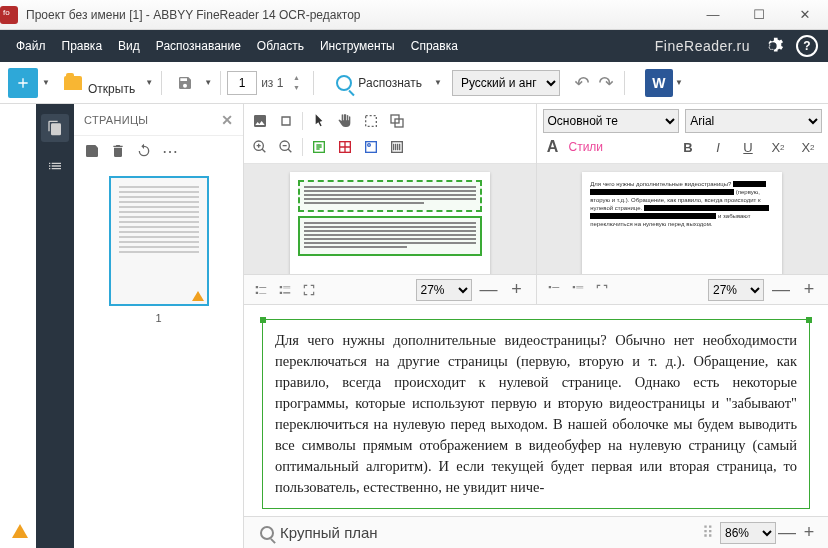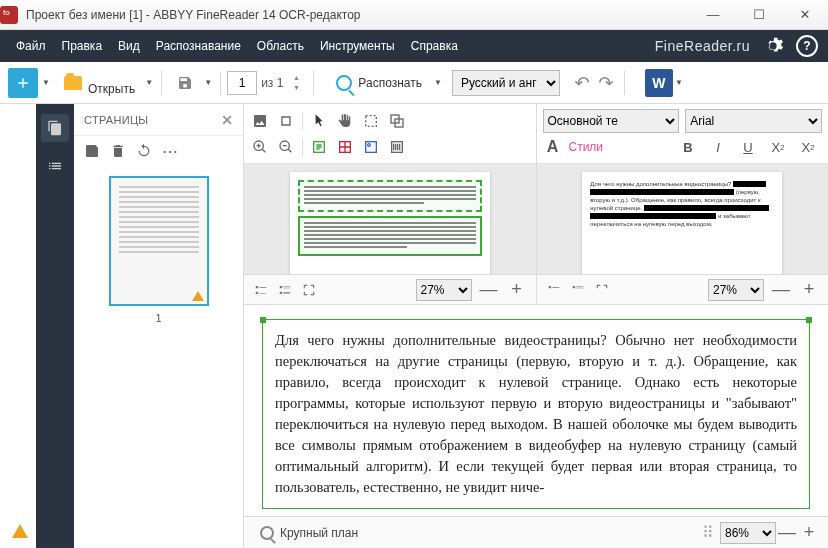--- a/index.html
+++ b/index.html
@@ -94,21 +94,21 @@
 .tv-box { border: 1px solid #3aaa35; padding: 10px 12px; position: relative; }
 .tv-box::before, .tv-box::after { content: ""; position: absolute; width: 6px; height: 6px; background: #3aaa35; }
 .tv-box::before { top: -3px; left: -3px; }
 .tv-box::after { top: -3px; right: -3px; }
 .tv-text { font-family: Georgia, serif; font-size: 14.5px; line-height: 21px; color: #222; text-align: justify; }
 
 .footer { height: 32px; border-top: 1px solid #dcdcdc; display: flex; align-items: center; padding: 0 8px; background: #fafafa; }
 .footer .big-btn { display: flex; align-items: center; height: 24px; padding: 0 8px; }
 .footer .big-btn .mag2 { width: 14px; height: 14px; border: 2px solid #888; border-radius: 50%; position: relative; margin-right: 6px; }
 .footer .big-btn .mag2::after { content: ""; position: absolute; bottom: -4px; right: -4px; width: 6px; height: 2px; background: #888; transform: rotate(45deg); }
-.footer .big-btn span { font-size: 12px; color: #444; }
+.footer .big-btn span { font-size: 15px; color: #444; }
 .footer .fsp { flex: 1; }
 .footer .pm { width: 22px; height: 22px; display: flex; align-items: center; justify-content: center; font-size: 18px; color: #666; }
 .footer .dots { width: 18px; color: #aaa; }
 </style>
 </head>
 <body>
 
 <div class="titlebar">
   <div class="app-icon"></div>
   <div class="title">Проект без имени [1] - ABBYY FineReader 14 OCR-редактор</div>

